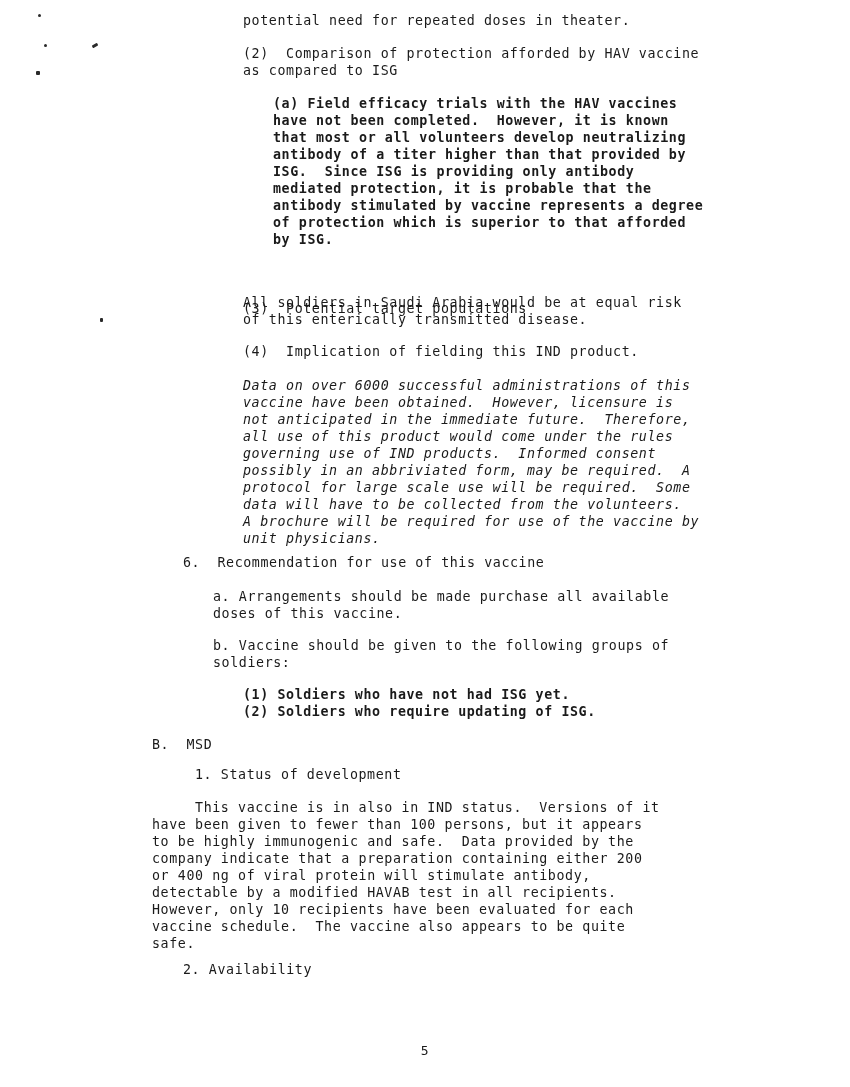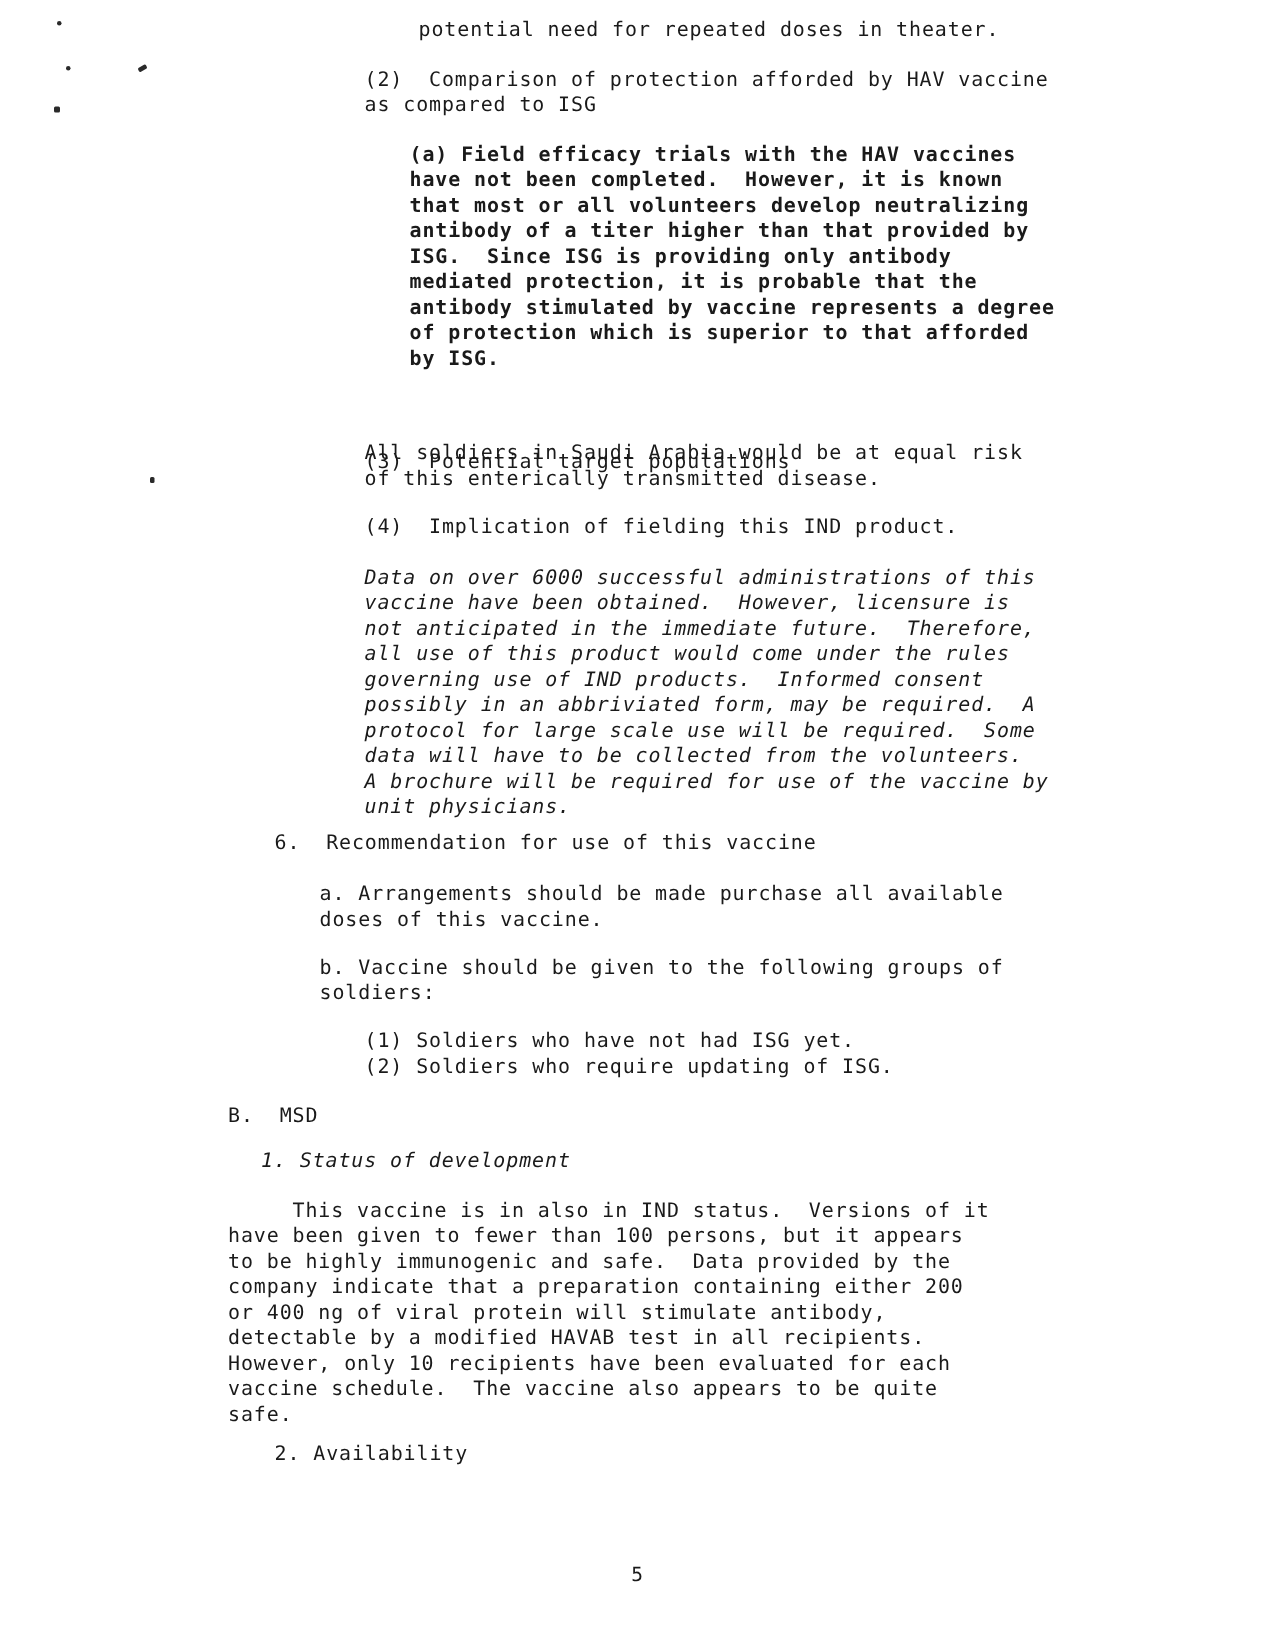--- a/index.html
+++ b/index.html
@@ -63,21 +63,21 @@
 
 <div class="page">
 
   <div class="speck s1"></div>
   <div class="speck s2"></div>
   <div class="speck s3"></div>
   <div class="speck s4"></div>
   <div class="speck s5"></div>
 
   <div class="body-text" id="body-text">
-      <div class="blk" style="left: 243px; top: 12px; margin-left: 36px;">potential need for repeated doses in theater.</div>
+      <div class="blk" style="left: 243px; top: 12px;">potential need for repeated doses in theater.</div>
       <div class="blk" style="left: 243px; top: 45px;">(2)  Comparison of protection afforded by HAV vaccine
 as compared to ISG</div>
       <div class="blk" style="left: 273px; top: 95px; font-weight: bold;">(a) Field efficacy trials with the HAV vaccines
 have not been completed.  However, it is known
 that most or all volunteers develop neutralizing
 antibody of a titer higher than that provided by
 ISG.  Since ISG is providing only antibody
 mediated protection, it is probable that the
 antibody stimulated by vaccine represents a degree
 of protection which is superior to that afforded
@@ -94,24 +94,24 @@
 possibly in an abbriviated form, may be required.  A
 protocol for large scale use will be required.  Some
 data will have to be collected from the volunteers.
 A brochure will be required for use of the vaccine by
 unit physicians.</div>
       <div class="blk" style="left: 183px; top: 554px;">6.  Recommendation for use of this vaccine</div>
       <div class="blk" style="left: 213px; top: 588px;">a. Arrangements should be made purchase all available
 doses of this vaccine.</div>
       <div class="blk" style="left: 213px; top: 637px;">b. Vaccine should be given to the following groups of
 soldiers:</div>
-      <div class="blk" style="left: 243px; top: 686px;">(1) Soldiers who have not had ISG yet.
+      <div class="blk" style="left: 243px; top: 686px; font-weight: bold;">(1) Soldiers who have not had ISG yet.
 (2) Soldiers who require updating of ISG.</div>
       <div class="blk" style="left: 152px; top: 736px;">B.  MSD</div>
-      <div class="blk" style="left: 174px; top: 766px; font-style: italic;">1. Status of development</div>
+      <div class="blk" style="left: 195px; top: 766px;">1. Status of development</div>
       <div class="blk" style="left: 152px; top: 799px;">     This vaccine is in also in IND status.  Versions of it
 have been given to fewer than 100 persons, but it appears
 to be highly immunogenic and safe.  Data provided by the
 company indicate that a preparation containing either 200
 or 400 ng of viral protein will stimulate antibody,
 detectable by a modified HAVAB test in all recipients.
 However, only 10 recipients have been evaluated for each
 vaccine schedule.  The vaccine also appears to be quite
 safe.</div>
       <div class="blk" style="left: 183px; top: 961px;">2. Availability</div>

